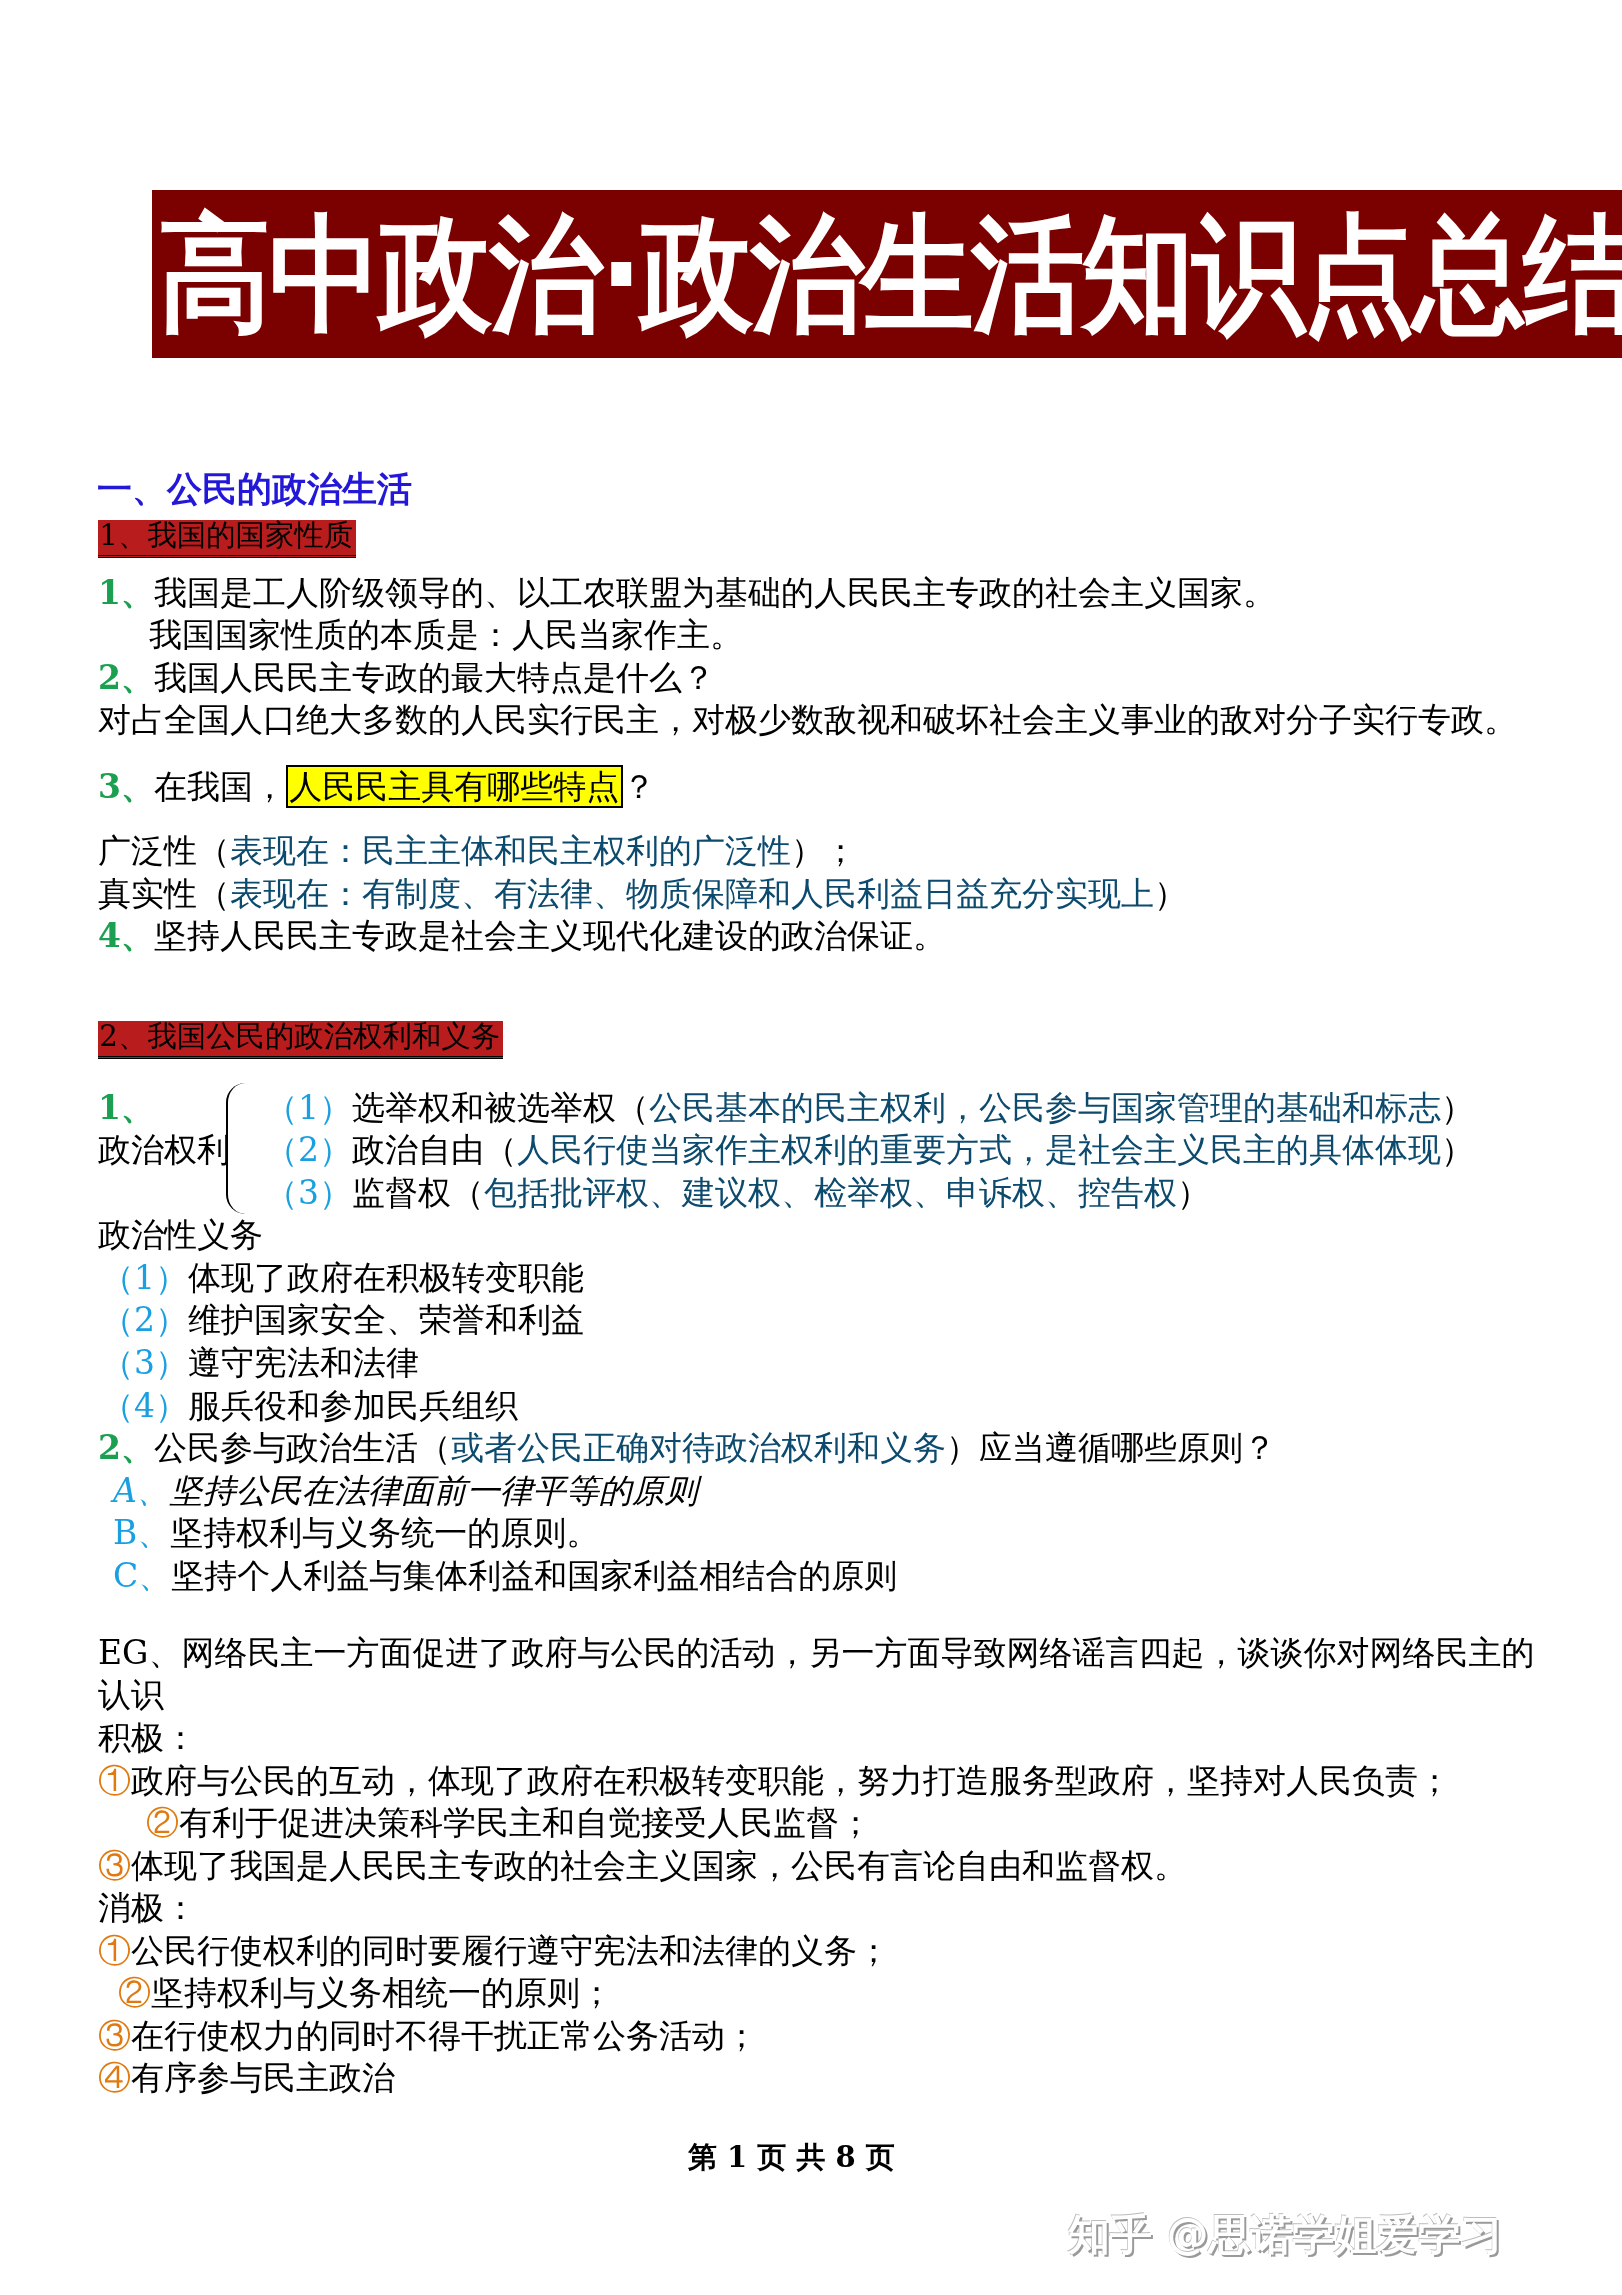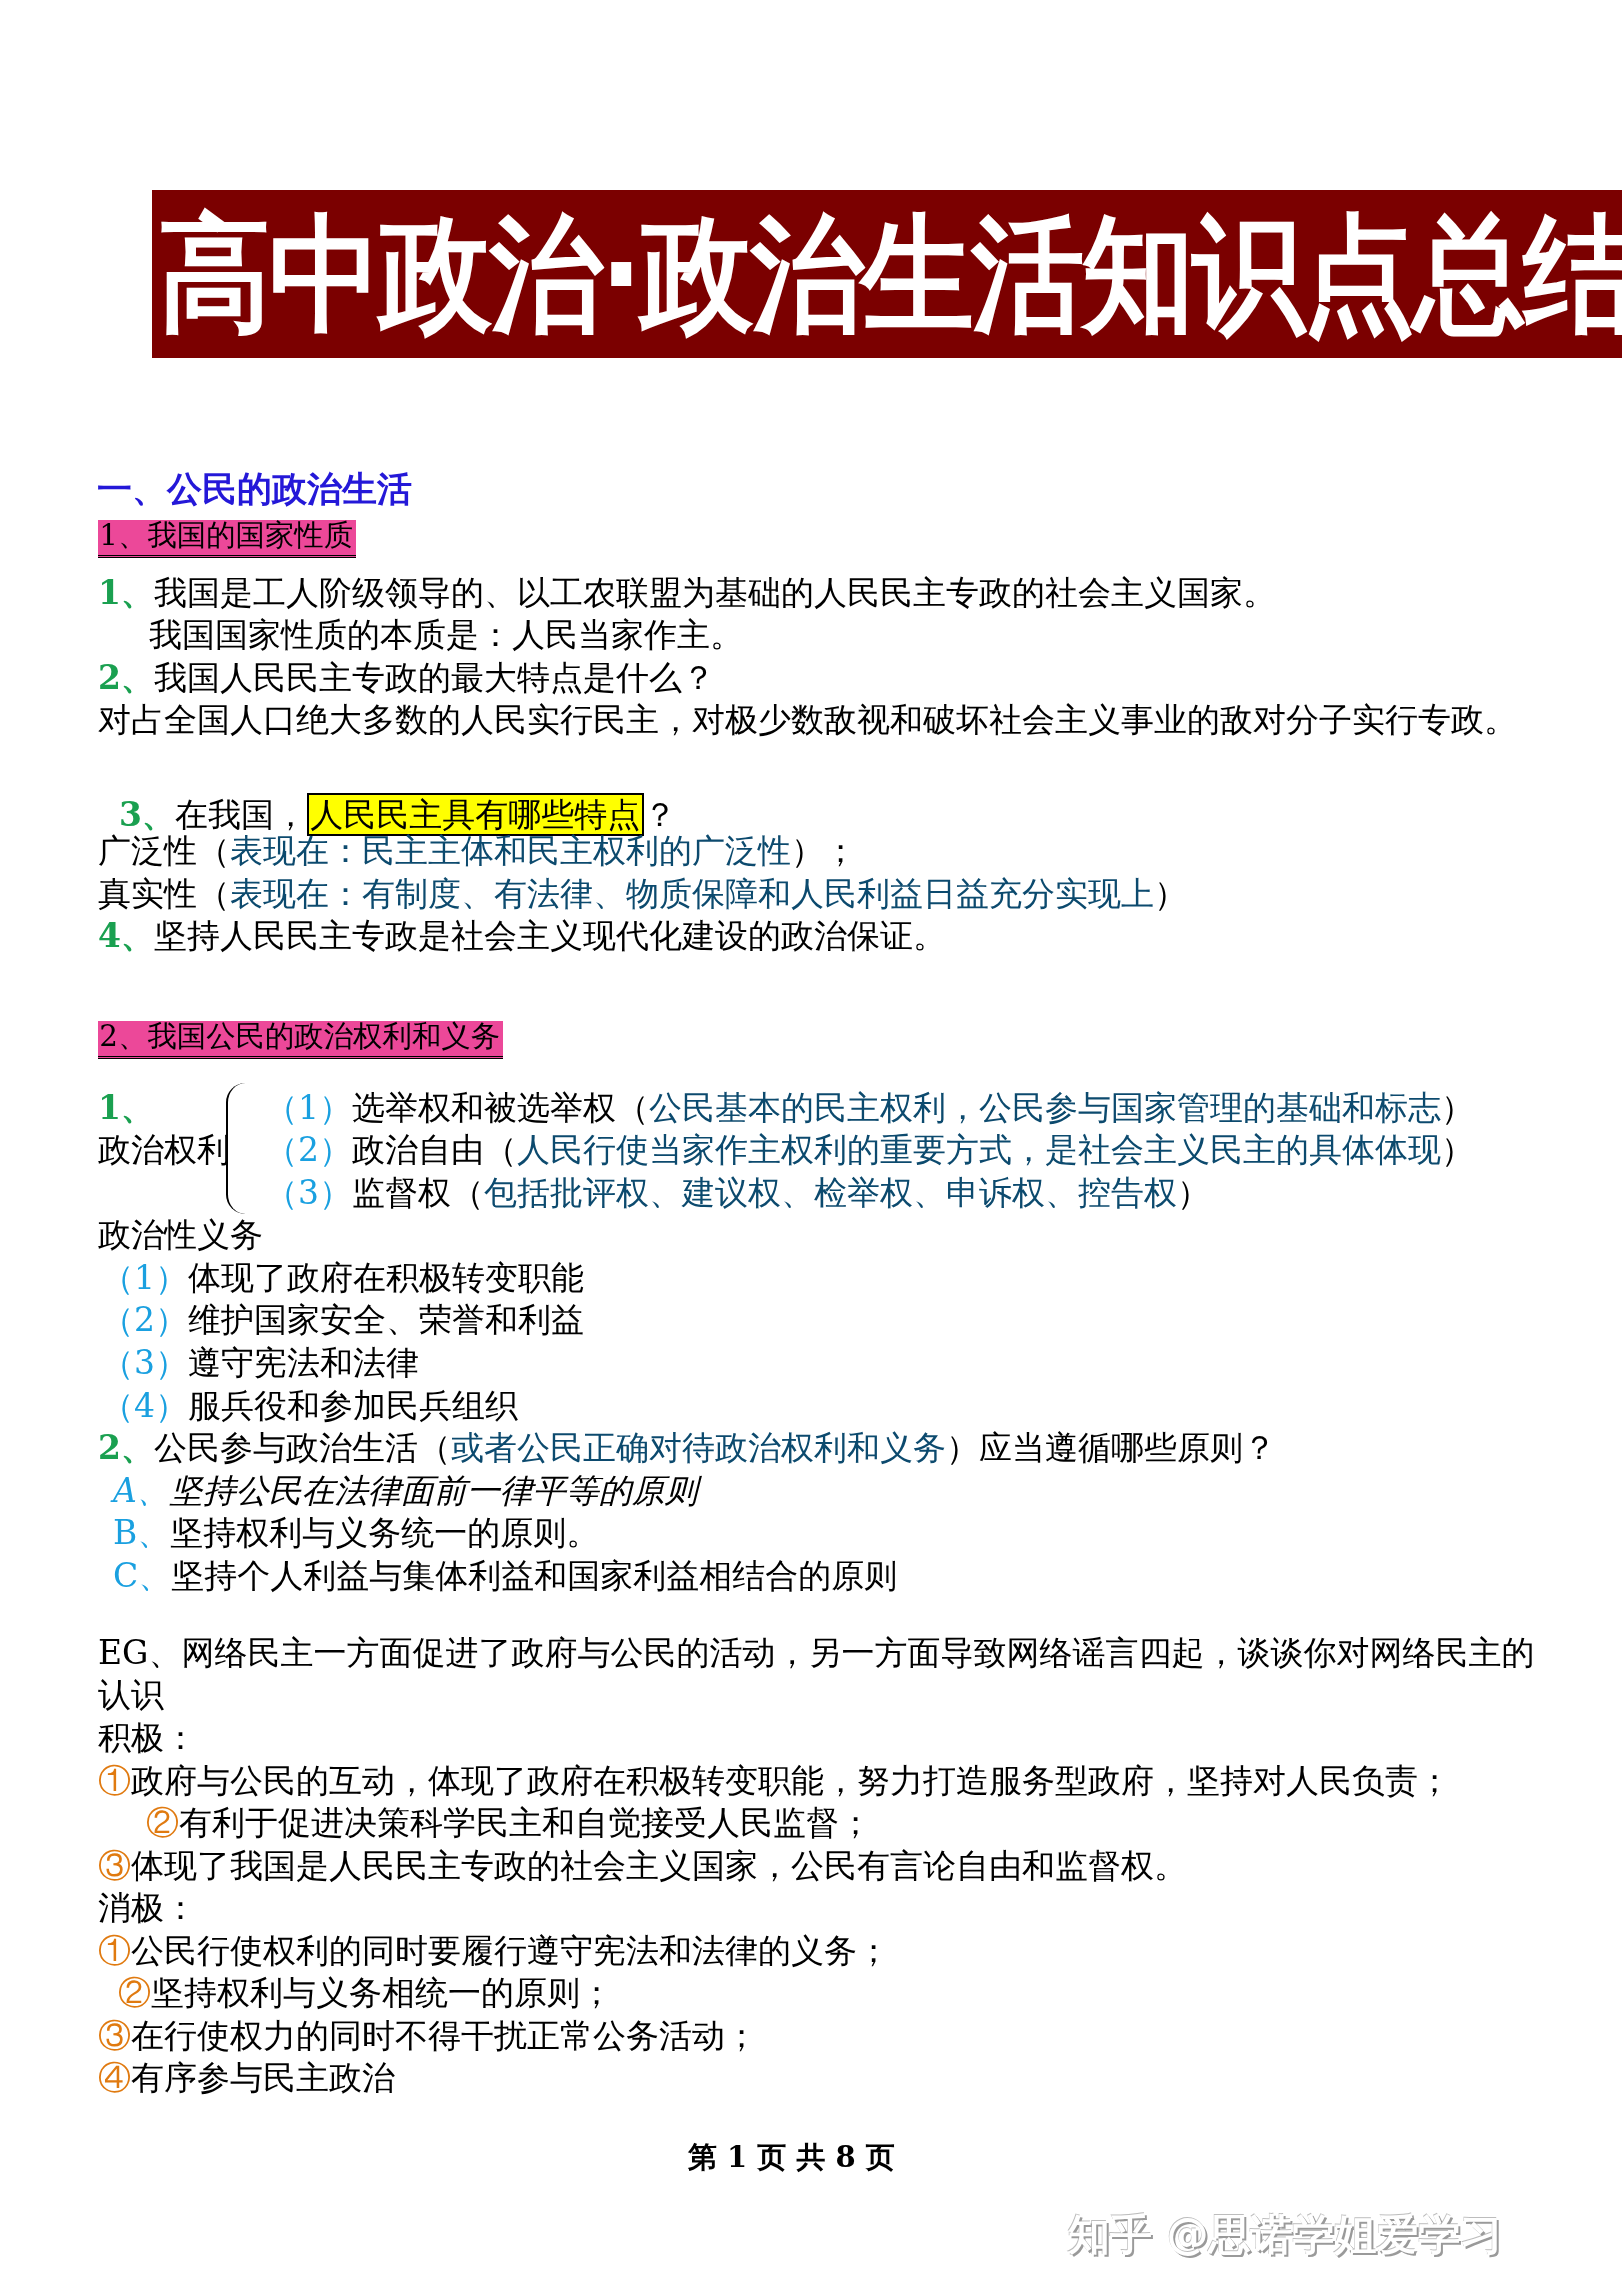--- a/index.html
+++ b/index.html
@@ -7,21 +7,21 @@
          font-family: "DejaVu Serif", "Liberation Serif", serif; color: #000; }
   .abs { position: absolute; white-space: nowrap; }
   .title-box { position: absolute; left: 152px; top: 190px; width: 1488px; height: 168px;
                background: #7b0000; display: flex; align-items: center; justify-content: center; }
   .title-text { color: #fff; font-family: "DejaVu Sans", "Liberation Sans", sans-serif;
                 font-weight: bold; font-size: 113px; letter-spacing: -2.6px; line-height: 1;
                 transform: scaleY(1.12); }
   .section-heading { font-family: "DejaVu Sans", "Liberation Sans", sans-serif; font-weight: bold;
                      font-size: 35px; color: #2418d8; }
   .body { font-size: 33px; line-height: 1; }
-  .sub-heading { font-size: 29.4px; background: #ec4899; border-bottom: 3.9px double #000;
+  .sub-heading { font-size: 29.4px; background: #b91c1c; border-bottom: 3.9px double #000;
                  padding: 1.3px 2.6px 3.9px 1.3px; }
   .green { color: #1aa050; font-weight: bold; }
   .red { color: #0c4a6e; }
   .cyan { color: #1aa0e0; }
   .orange { color: #e07a10; }
   .boxed-hl { background: #ffff00; border: 2px solid #000; padding: 0 1.3px; }
   .brace { position: absolute; left: 226px; top: 1083px; width: 18.3px; height: 131px;
            border-left: 2px solid #000; border-radius: 19.6px 0 0 19.6px; }
   .footer { font-weight: bold; font-size: 29px; }
   .watermark { font-family: "DejaVu Sans", "Liberation Sans", sans-serif; font-size: 42px;
@@ -44,21 +44,21 @@
 <div class="abs body" style="left:149px; top:618px;">
   <span>我国国家性质的本质是：人民当家作主。</span>
 </div>
 <div class="abs body" style="left:98px; top:661px;">
   <span class="green">2、</span><span>我国人民民主专政的最大特点是什么？</span>
 </div>
 <div class="abs body" style="left:98px; top:703px;">
   <span>对占全国人口绝大多数的人民实行民主，对极少数敌视和破坏社会主义事业的敌对分子实行专政。</span>
 </div>
 
-<div class="abs body" style="left:98px; top:798px;margin-left:21px;">
+<div class="abs body" style="left:98px; top:770px;">
   <span class="green">3、</span><span>在我国，</span><span class="boxed-hl">人民民主具有哪些特点</span><span>？</span>
 </div>
 
 <div class="abs body" style="left:98px; top:834px;">
   <span>广泛性（</span><span class="red">表现在：民主主体和民主权利的广泛性</span><span>）；</span>
 </div>
 <div class="abs body" style="left:98px; top:877px;">
   <span>真实性（</span><span class="red">表现在：有制度、有法律、物质保障和人民利益日益充分实现上</span><span>）</span>
 </div>
 <div class="abs body" style="left:98px; top:919px;">

